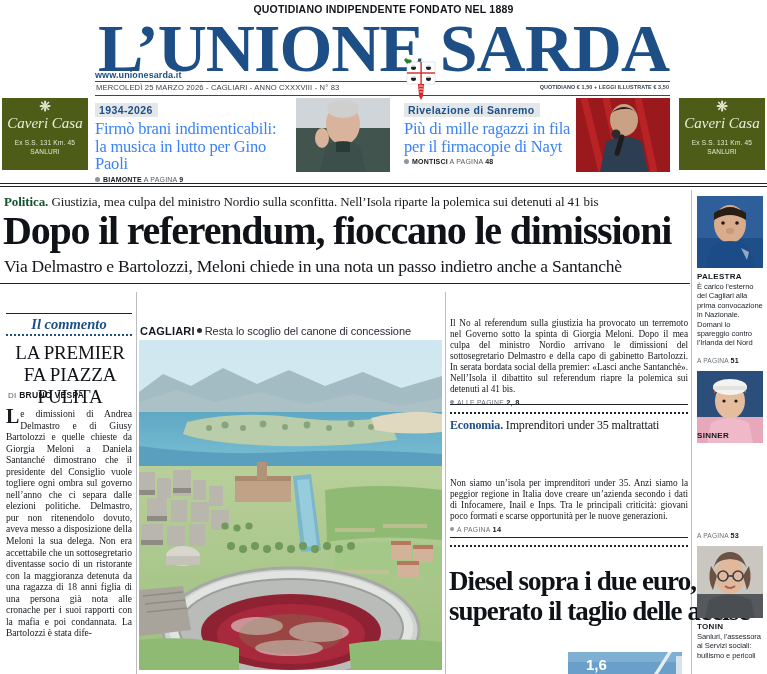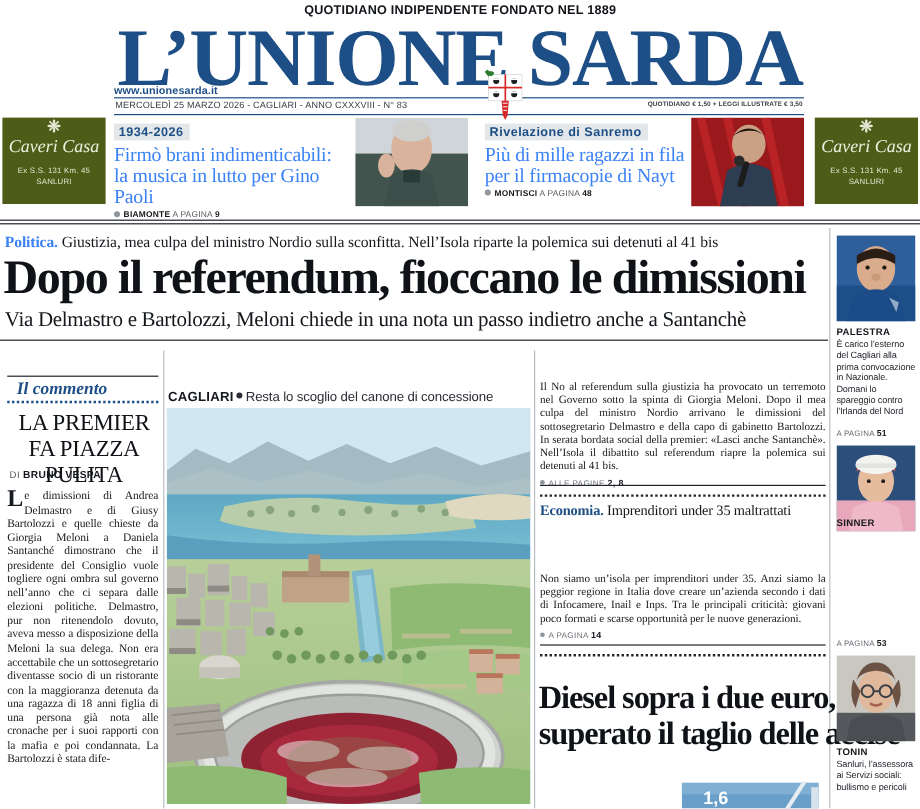--- a/index.html
+++ b/index.html
@@ -190,21 +190,21 @@
   
   .pol-kicker {
     position: absolute;
     left: 4px; top: 194px;
     font-family: "Liberation Serif", serif;
     font-size: 13px;
     color: #15181c;
     letter-spacing: -.1px;
     white-space: nowrap;
   }
-  .pol-kicker b { color: #3b82f6; font-weight: 700; }
+  .pol-kicker b { color: #14532d; font-weight: 700; }
   .main-headline {
     position: absolute;
     left: 3px; top: 209px;
     width: 690px;
     font-family: "Liberation Serif", serif;
     font-weight: 700;
     font-size: 40px;
     line-height: 44px;
     letter-spacing: -1.2px;
     color: #0f1216;
@@ -225,20 +225,21 @@
   .vrule {
     position: absolute;
     border-left: 1px solid #b9bdc2;
   }
 
   
   .comment-head {
     position: absolute;
     left: 14px; top: 316px;
     width: 110px;
+    text-align: center;
     font-family: "Liberation Serif", serif;
     font-weight: 700;
     font-style: italic;
     font-size: 14.5px;
     color: #1d4f86;
   }
   .comment-rule-top {
     position: absolute; left: 6px; top: 313px; width: 126px;
     border-top: 1.4px solid #20242a;
   }

